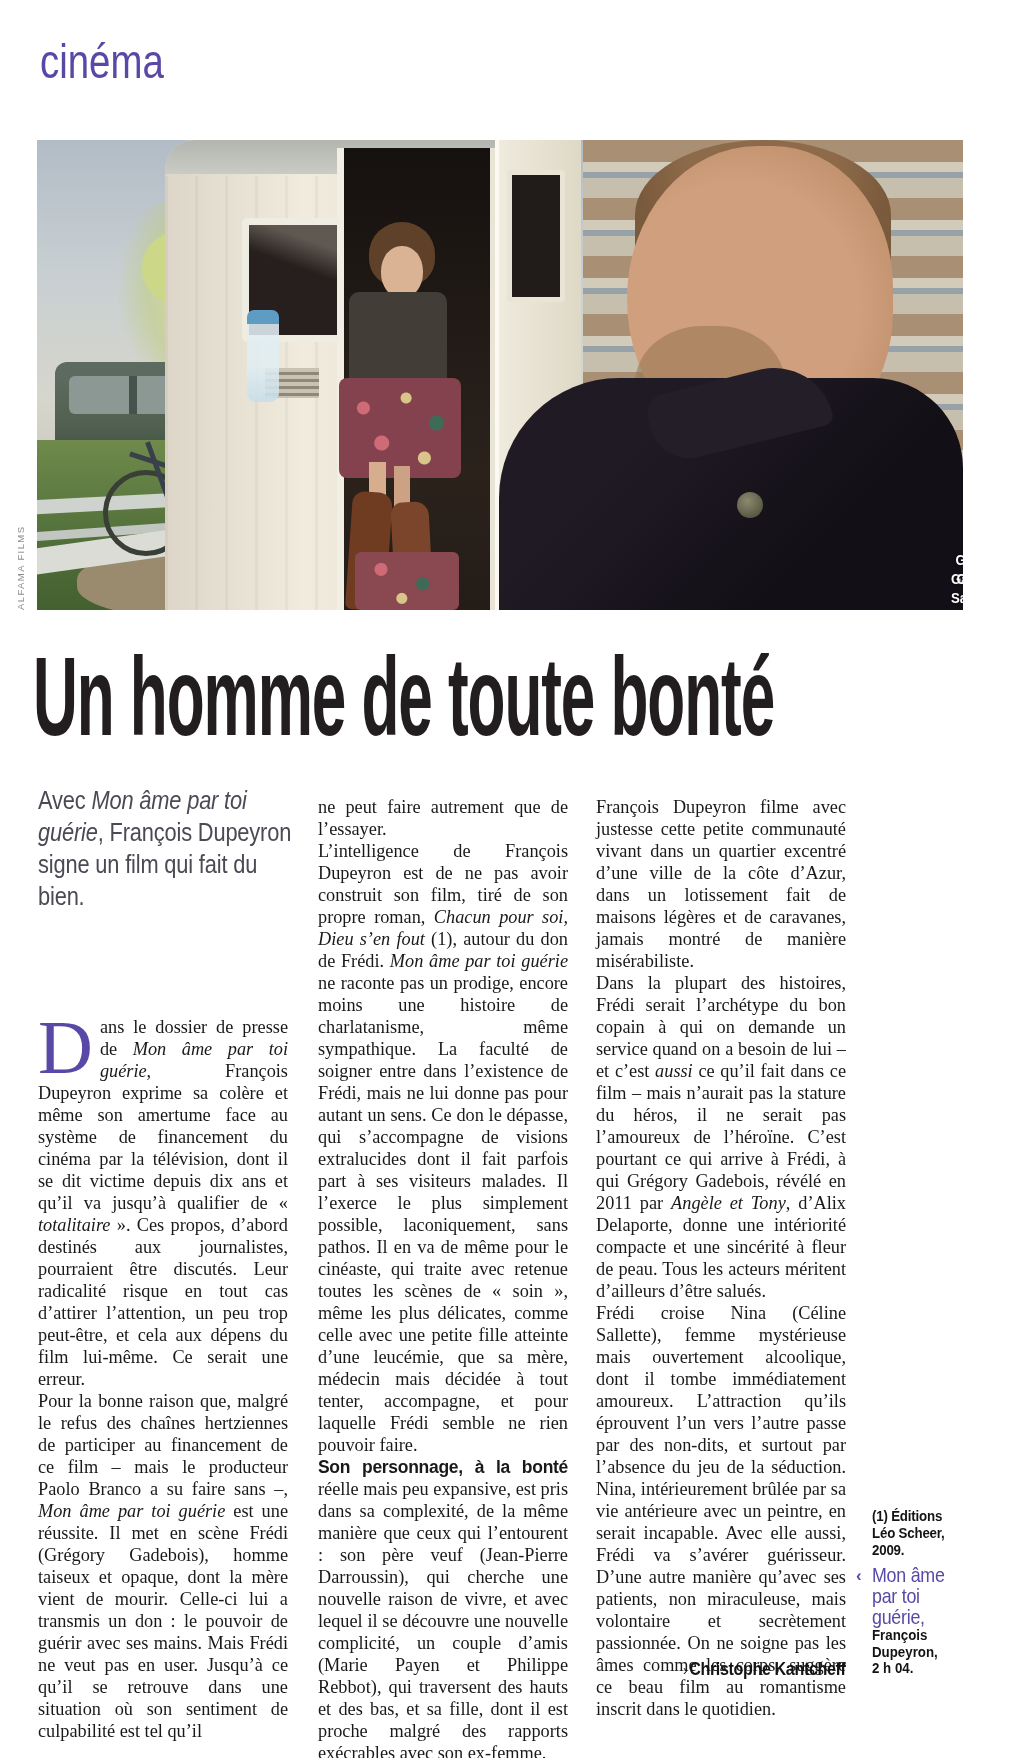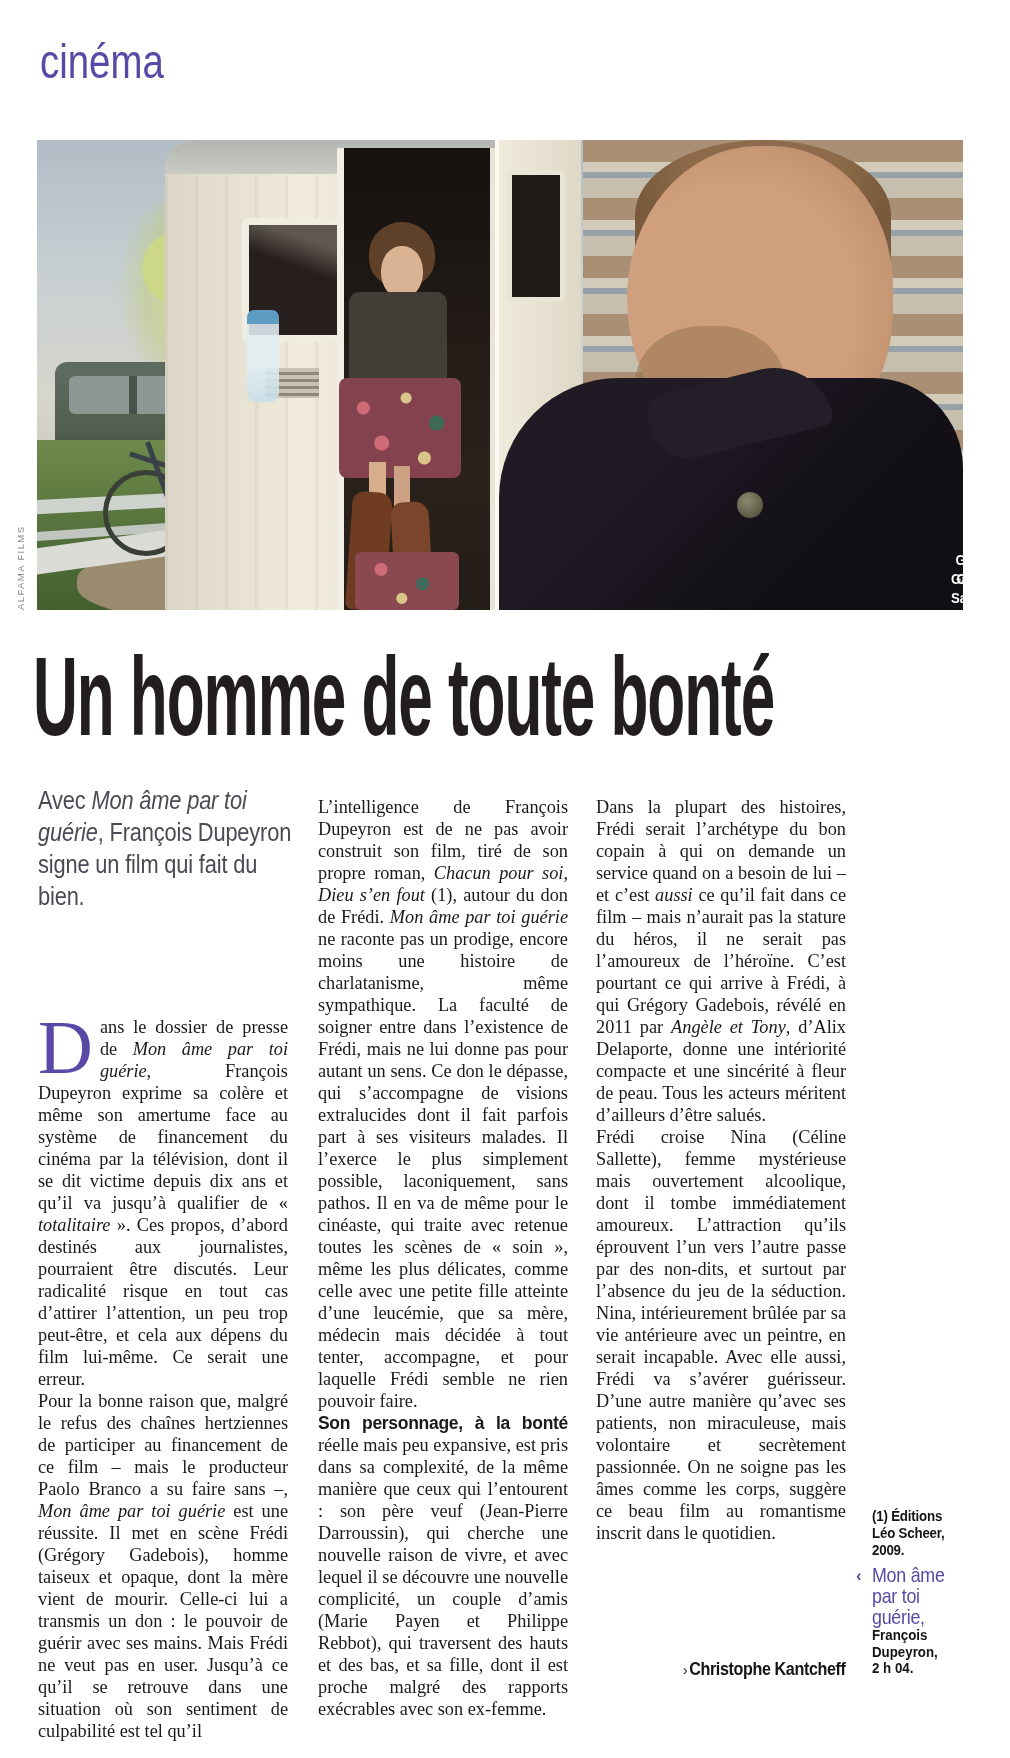--- a/index.html
+++ b/index.html
@@ -194,24 +194,26 @@
 
 <div class="standfirst">
     <p><span>Avec </span><i>Mon âme par toi guérie</i><span>, François Dupeyron signe un film qui fait du bien.</span></p>
   </div>
 
 <div class="col col1">
     <p><span class="dropcap">D</span><span>ans le dossier de presse de </span><i>Mon âme par toi guérie</i><span>, François Dupeyron exprime sa colère et même son amertume face au système de financement du cinéma par la télévision, dont il se dit victime depuis dix ans et qu’il va jusqu’à qualifier de « </span><i>totalitaire</i><span> ». Ces propos, d’abord destinés aux journalistes, pourraient être discutés. Leur radicalité risque en tout cas d’attirer l’attention, un peu trop peut-être, et cela aux dépens du film lui-même. Ce serait une erreur.</span></p>
     <p><span>Pour la bonne raison que, malgré le refus des chaînes hertziennes de participer au financement de ce film – mais le producteur Paolo Branco a su faire sans –, </span><i>Mon âme par toi guérie</i><span> est une réussite. Il met en scène Frédi (Grégory Gadebois), homme taiseux et opaque, dont la mère vient de mourir. Celle-ci lui a transmis un don : le pouvoir de guérir avec ses mains. Mais Frédi ne veut pas en user. Jusqu’à ce qu’il se retrouve dans une situation où son sentiment de culpabilité est tel qu’il</span></p>
   </div>
 <div class="col col2">
+    <p><span>ne peut faire autrement que de l’essayer.</span></p>
     <p><span>L’intelligence de François Dupeyron est de ne pas avoir construit son film, tiré de son propre roman, </span><i>Chacun pour soi, Dieu s’en fout</i><span> (1), autour du don de Frédi. </span><i>Mon âme par toi guérie</i><span> ne raconte pas un prodige, encore moins une histoire de charlatanisme, même sympathique. La faculté de soigner entre dans l’existence de Frédi, mais ne lui donne pas pour autant un sens. Ce don le dépasse, qui s’accompagne de visions extralucides dont il fait parfois part à ses visiteurs malades. Il l’exerce le plus simplement possible, laconiquement, sans pathos. Il en va de même pour le cinéaste, qui traite avec retenue toutes les scènes de « soin », même les plus délicates, comme celle avec une petite fille atteinte d’une leucémie, que sa mère, médecin mais décidée à tout tenter, accompagne, et pour laquelle Frédi semble ne rien pouvoir faire.</span></p>
     <p><b class="lead-in">Son personnage, à la bonté</b><span> réelle mais peu expansive, est pris dans sa complexité, de la même manière que ceux qui l’entourent : son père veuf (Jean-Pierre Darroussin), qui cherche une nouvelle raison de vivre, et avec lequel il se découvre une nouvelle complicité, un couple d’amis (Marie Payen et Philippe Rebbot), qui traversent des hauts et des bas, et sa fille, dont il est proche malgré des rapports exécrables avec son ex-femme.</span></p>
   </div>
 <div class="col col3">
+    <p><span>François Dupeyron filme avec justesse cette petite communauté vivant dans un quartier excentré d’une ville de la côte d’Azur, dans un lotissement fait de maisons légères et de caravanes, jamais montré de manière misérabiliste.</span></p>
     <p><span>Dans la plupart des histoires, Frédi serait l’archétype du bon copain à qui on demande un service quand on a besoin de lui – et c’est </span><i>aussi</i><span> ce qu’il fait dans ce film – mais n’aurait pas la stature du héros, il ne serait pas l’amoureux de l’héroïne. C’est pourtant ce qui arrive à Frédi, à qui Grégory Gadebois, révélé en 2011 par </span><i>Angèle et Tony</i><span>, d’Alix Delaporte, donne une intériorité compacte et une sincérité à fleur de peau. Tous les acteurs méritent d’ailleurs d’être salués.</span></p>
     <p><span>Frédi croise Nina (Céline Sallette), femme mystérieuse mais ouvertement alcoolique, dont il tombe immédiatement amoureux. L’attraction qu’ils éprouvent l’un vers l’autre passe par des non-dits, et surtout par l’absence du jeu de la séduction. Nina, intérieurement brûlée par sa vie antérieure avec un peintre, en serait incapable. Avec elle aussi, Frédi va s’avérer guérisseur. D’une autre manière qu’avec ses patients, non miraculeuse, mais volontaire et secrètement passionnée. On ne soigne pas les âmes comme les corps, suggère ce beau film au romantisme inscrit dans le quotidien.</span></p>
   </div>
 
 <div class="byline"><span class="byline-arrow">›</span><span>Christophe Kantcheff</span></div>
 
 <div class="footnote">(1) Éditions Léo Scheer, 2009.</div>
 
 <div class="film-info">
   <span class="film-chevron">‹</span>

